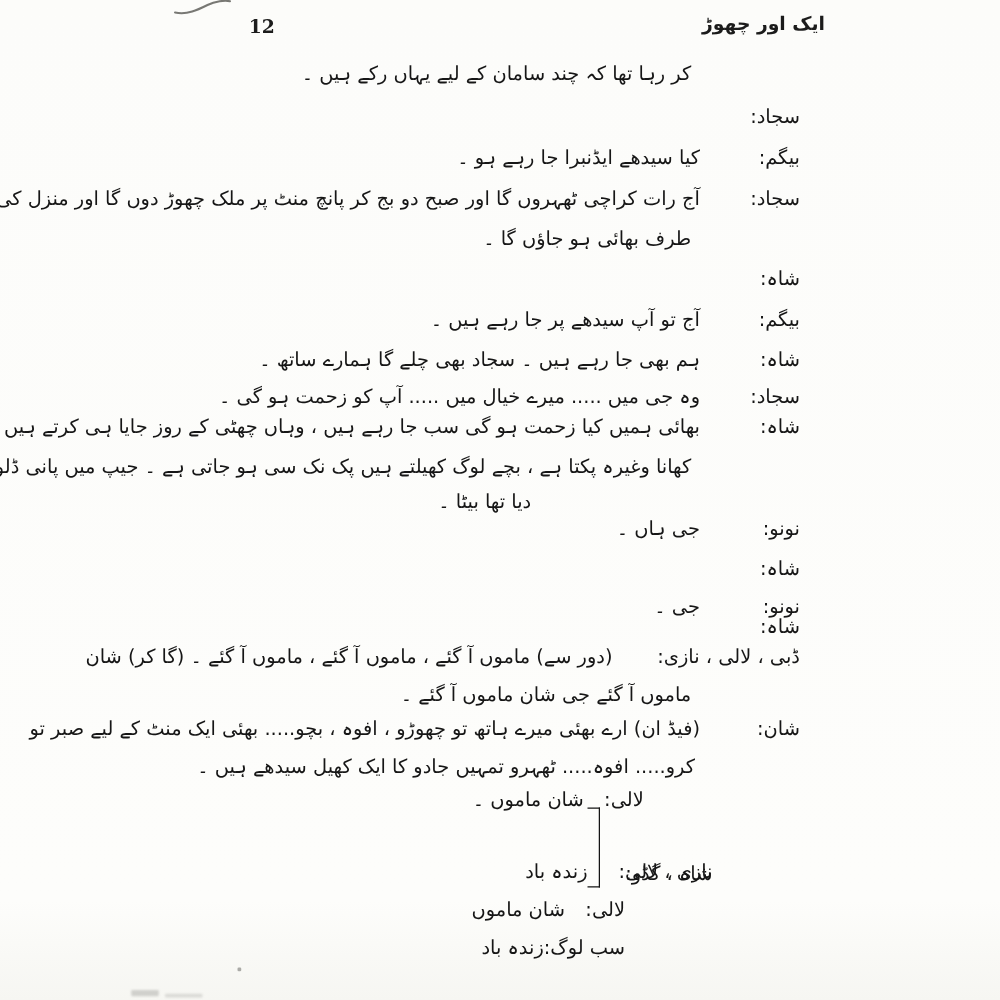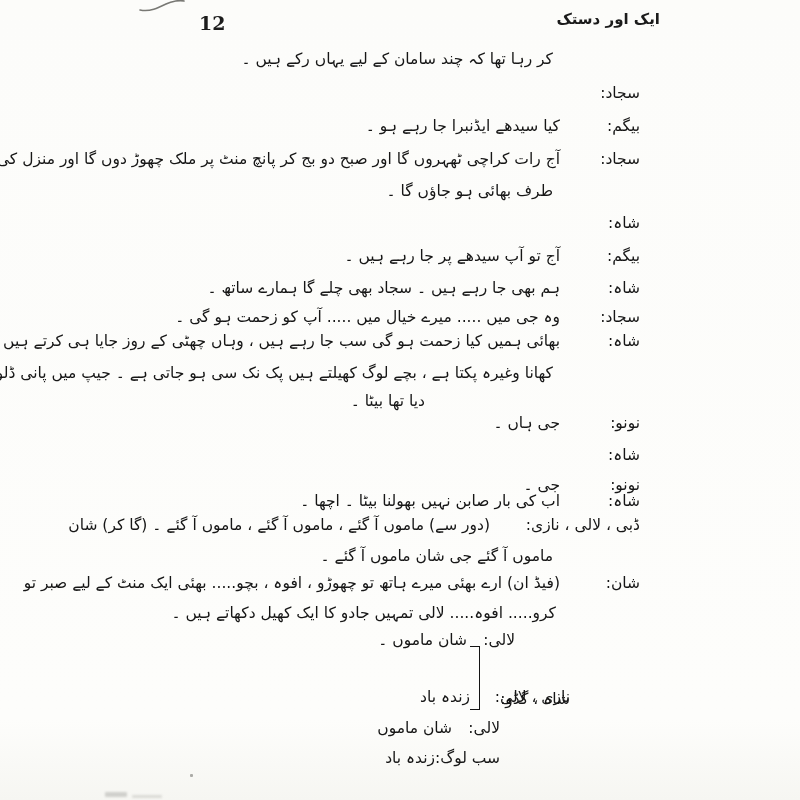--- a/index.html
+++ b/index.html
@@ -9,21 +9,21 @@
     font-family:"DejaVu Sans",sans-serif;
     position:relative;
   }
   #page{
     position:absolute;inset:0;
     background:linear-gradient(180deg,#fcfcfa 0%,#fdfdfb 90%,#f6f6f2 100%);
   }
   .hdr-num{
     position:absolute;left:199px;top:12px;
     font-family:"DejaVu Serif",serif;font-weight:bold;
-    font-size:19px;color:#1c1c1c;
+    font-size:15px;color:#1c1c1c;
   }
   .hdr-title{
     position:absolute;right:140px;top:10px;
     direction:rtl;font-size:15px;font-weight:600;color:#1b1b1b;
     white-space:nowrap;
   }
   .line{
     position:absolute;direction:rtl;white-space:nowrap;
     font-size:15.5px;color:#161616;line-height:22px;
     display:flex;flex-direction:row;
@@ -39,21 +39,21 @@
   .squiggle{position:absolute;left:138px;top:-2px;}
   .speck{position:absolute;background:#8a8a86;border-radius:1px;opacity:.7;}
 </style>
 </head>
 <body>
 
 <div id="page">
 
   <span class="hdr-num">12</span>
 
-  <span class="hdr-title">ایک اور دستک</span>
+  <span class="hdr-title">ایک اور چھوڑ</span>
 
   <svg class="squiggle" width="48" height="16" viewBox="0 0 48 16">
     <path d="M2 12 C 12 14, 20 10, 28 6 C 34 3, 42 2, 46 3" stroke="#787874" stroke-width="1.6" fill="none" stroke-linecap="round"></path>
   </svg>
 
   <div id="lines">
       <div class="line" style="top: 48px; right: 247px;">
         <span class="txt">کر رہا تھا کہ چند سامان کے لیے یہاں رکے ہیں ۔</span>
       </div>
       <div class="line" style="top: 82px; right: 160px;">
@@ -101,35 +101,34 @@
       </div>
       <div class="line" style="top: 444px; right: 160px;">
         <span class="spk" style="min-width: 80px;">شاہ:</span>
       </div>
       <div class="line" style="top: 474px; right: 160px;">
         <span class="spk" style="min-width: 80px;">نونو:</span>
         <span class="txt">جی ۔</span>
       </div>
       <div class="line" style="top: 490px; right: 160px;">
         <span class="spk" style="min-width: 80px;">شاہ:</span>
-        <span class="txt">اب کی بار صابن نہیں بھولنا بیٹا ۔ اچھا ۔</span>
       </div>
       <div class="line" style="top: 514px; right: 160px;">
         <span class="spk" style="min-width: 150px;">ڈبی ، لالی ، نازی:</span>
         <span class="txt">(دور سے) ماموں آ گئے ، ماموں آ گئے ، ماموں آ گئے ۔ (گا کر) شان</span>
       </div>
       <div class="line" style="top: 545px; right: 247px;">
         <span class="txt">ماموں آ گئے جی شان ماموں آ گئے ۔</span>
       </div>
       <div class="line" style="top: 572px; right: 160px;">
         <span class="spk" style="min-width: 80px;">شان:</span>
         <span class="txt">(فیڈ ان) ارے بھئی میرے ہاتھ تو چھوڑو ، افوہ ، بچو..... بھئی ایک منٹ کے لیے صبر تو</span>
       </div>
       <div class="line" style="top: 602px; right: 244px;">
-        <span class="txt">کرو..... افوہ..... لالی تمہیں جادو کا ایک کھیل دکھاتے ہیں ۔</span>
+        <span class="txt">کرو..... افوہ..... ٹھہرو تمہیں جادو کا ایک کھیل سیدھے ہیں ۔</span>
       </div>
       <div class="line" style="top: 629px; right: 285px;">
         <span class="spk" style="min-width: 48px;">لالی:</span>
         <span class="txt">شان ماموں ۔</span>
       </div>
       <div class="line" style="top: 688px; right: 230px; justify-content: flex-end;">
         <span class="spk" style="margin-left: 10px;">شاہ ، گڈو:</span>
       </div>
       <div class="line" style="top: 686px; right: 230px;">
         <span class="spk" style="">نازی ، لالی:</span>

